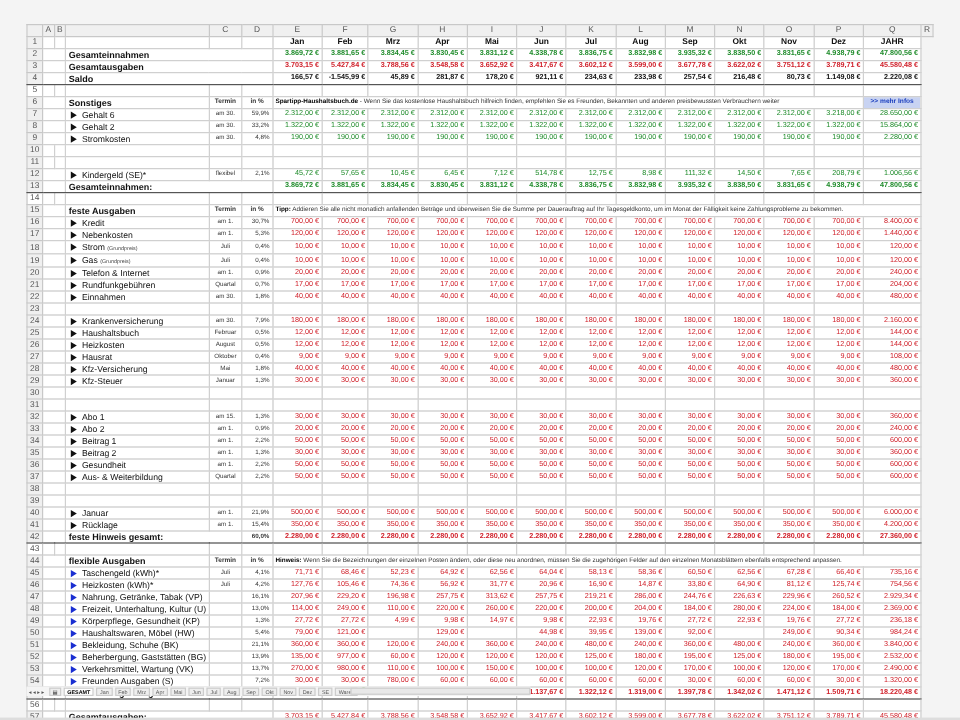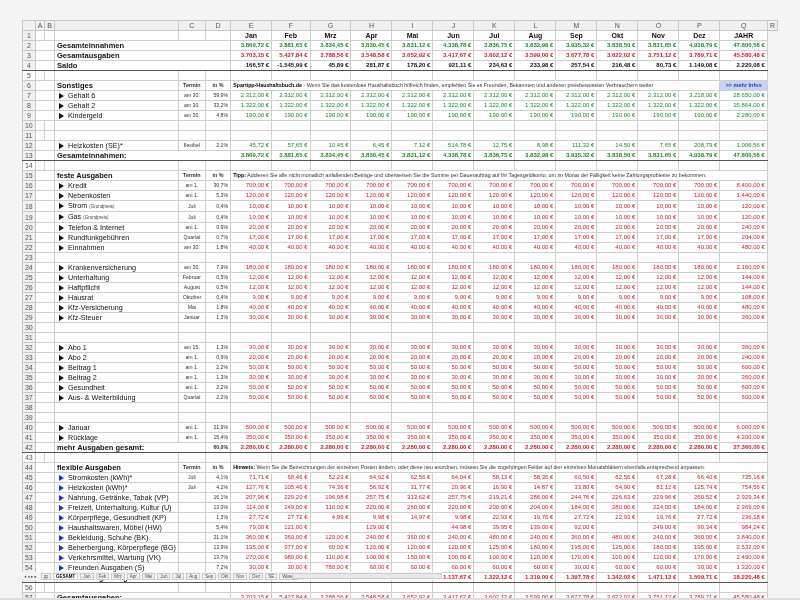--- a/index.html
+++ b/index.html
@@ -226,21 +226,21 @@
           <td class="num g">1.322,00 €</td>
           <td class="num g">1.322,00 €</td>
           <td class="num g">1.322,00 €</td>
           <td class="num g">1.322,00 €</td>
           <td class="num g">1.322,00 €</td>
           <td class="num g">15.864,00 €</td>
         </tr>
         <tr>
           <td class="rn">9</td>
           <td colspan="2"></td>
-          <td class="lbl"><span class="arrow"></span><span>Kindergeld</span></td>
+          <td class="lbl"><span class="arrow"></span><span>Stromkosten</span></td>
           <td class="sm">am 30.</td>
           <td class="pct">4,8%</td>
           <td class="num g">190,00 €</td>
           <td class="num g">190,00 €</td>
           <td class="num g">190,00 €</td>
           <td class="num g">190,00 €</td>
           <td class="num g">190,00 €</td>
           <td class="num g">190,00 €</td>
           <td class="num g">190,00 €</td>
           <td class="num g">190,00 €</td>
@@ -288,21 +288,21 @@
           <td></td>
           <td></td>
           <td></td>
           <td></td>
           <td></td>
           <td></td>
         </tr>
         <tr>
           <td class="rn">12</td>
           <td colspan="2"></td>
-          <td class="lbl"><span class="arrow"></span><span>Heizkosten (SE)*</span></td>
+          <td class="lbl"><span class="arrow"></span><span>Kindergeld (SE)*</span></td>
           <td class="sm">flexibel</td>
           <td class="pct">2,1%</td>
           <td class="num g">45,72 €</td>
           <td class="num g">57,65 €</td>
           <td class="num g">10,45 €</td>
           <td class="num g">6,45 €</td>
           <td class="num g">7,12 €</td>
           <td class="num g">514,78 €</td>
           <td class="num g">12,75 €</td>
           <td class="num g">8,98 €</td>
@@ -535,41 +535,41 @@
           <td class="num r">180,00 €</td>
           <td class="num r">180,00 €</td>
           <td class="num r">180,00 €</td>
           <td class="num r">180,00 €</td>
           <td class="num r">180,00 €</td>
           <td class="num r">2.160,00 €</td>
         </tr>
         <tr>
           <td class="rn">25</td>
           <td colspan="2"></td>
-          <td class="lbl"><span class="arrow"></span><span>Unterhaltung</span></td>
+          <td class="lbl"><span class="arrow"></span><span>Haushaltsbuch</span></td>
           <td class="sm">Februar</td>
           <td class="pct">0,5%</td>
           <td class="num r">12,00 €</td>
           <td class="num r">12,00 €</td>
           <td class="num r">12,00 €</td>
           <td class="num r">12,00 €</td>
           <td class="num r">12,00 €</td>
           <td class="num r">12,00 €</td>
           <td class="num r">12,00 €</td>
           <td class="num r">12,00 €</td>
           <td class="num r">12,00 €</td>
           <td class="num r">12,00 €</td>
           <td class="num r">12,00 €</td>
           <td class="num r">12,00 €</td>
           <td class="num r">144,00 €</td>
         </tr>
         <tr>
           <td class="rn">26</td>
           <td colspan="2"></td>
-          <td class="lbl"><span class="arrow"></span><span>Haftpflicht</span></td>
+          <td class="lbl"><span class="arrow"></span><span>Heizkosten</span></td>
           <td class="sm">August</td>
           <td class="pct">0,5%</td>
           <td class="num r">12,00 €</td>
           <td class="num r">12,00 €</td>
           <td class="num r">12,00 €</td>
           <td class="num r">12,00 €</td>
           <td class="num r">12,00 €</td>
           <td class="num r">12,00 €</td>
           <td class="num r">12,00 €</td>
           <td class="num r">12,00 €</td>
@@ -875,21 +875,21 @@
           <td class="num r">350,00 €</td>
           <td class="num r">350,00 €</td>
           <td class="num r">350,00 €</td>
           <td class="num r">350,00 €</td>
           <td class="num r">350,00 €</td>
           <td class="num r">4.200,00 €</td>
         </tr>
         <tr class="sum">
           <td class="rn">42</td>
           <td colspan="2"></td>
-          <td class="lbl b" colspan="2">mehr Ausgaben gesamt:</td>
+          <td class="lbl b" colspan="2">feste Hinweis gesamt:</td>
           <td class="pct r b">60,0%</td>
           <td class="num r b">2.280,00 €</td>
           <td class="num r b">2.280,00 €</td>
           <td class="num r b">2.280,00 €</td>
           <td class="num r b">2.280,00 €</td>
           <td class="num r b">2.280,00 €</td>
           <td class="num r b">2.280,00 €</td>
           <td class="num r b">2.280,00 €</td>
           <td class="num r b">2.280,00 €</td>
           <td class="num r b">2.280,00 €</td>
@@ -923,21 +923,21 @@
           <td class="rn">44</td>
           <td colspan="2"></td>
           <td class="lbl b">flexible Ausgaben</td>
           <td class="hdrcell">Termin</td>
           <td class="hdrcell">in %</td>
           <td class="note" colspan="13"><b>Hinweis:</b><span> Wenn Sie die Bezeichnungen der einzelnen Posten ändern, oder diese neu anordnen, müssen Sie die zugehörigen Felder auf den einzelnen Monatsblättern ebenfalls entsprechend anpassen.</span></td>
         </tr>
         <tr>
           <td class="rn">45</td>
           <td colspan="2"></td>
-          <td class="lbl"><span class="arrow blue"></span><span>Stromkosten (kWh)*</span></td>
+          <td class="lbl"><span class="arrow blue"></span><span>Taschengeld (kWh)*</span></td>
           <td class="sm">Juli</td>
           <td class="pct">4,1%</td>
           <td class="num r">71,71 €</td>
           <td class="num r">68,46 €</td>
           <td class="num r">52,23 €</td>
           <td class="num r">64,92 €</td>
           <td class="num r">62,56 €</td>
           <td class="num r">64,04 €</td>
           <td class="num r">58,13 €</td>
           <td class="num r">58,36 €</td>
@@ -1063,21 +1063,21 @@
           <td class="num r">240,00 €</td>
           <td class="num r">360,00 €</td>
           <td class="num r">480,00 €</td>
           <td class="num r">240,00 €</td>
           <td class="num r">360,00 €</td>
           <td class="num r">3.840,00 €</td>
         </tr>
         <tr>
           <td class="rn">52</td>
           <td colspan="2"></td>
-          <td class="lbl"><span class="arrow blue"></span><span>Beherbergung, Körperpflege (BG)</span></td>
+          <td class="lbl"><span class="arrow blue"></span><span>Beherbergung, Gaststätten (BG)</span></td>
           <td class="sm"></td>
           <td class="pct">13,9%</td>
           <td class="num r">135,00 €</td>
           <td class="num r">977,00 €</td>
           <td class="num r">60,00 €</td>
           <td class="num r">120,00 €</td>
           <td class="num r">120,00 €</td>
           <td class="num r">120,00 €</td>
           <td class="num r">125,00 €</td>
           <td class="num r">180,00 €</td>

